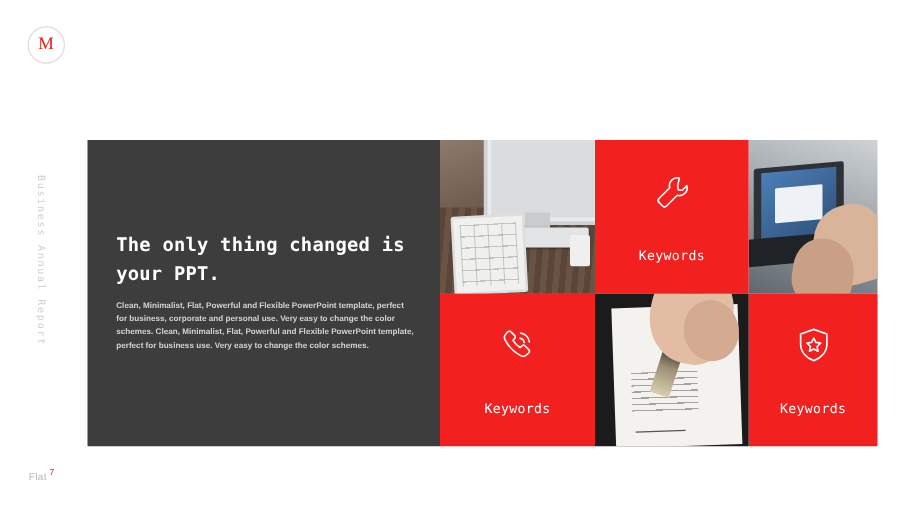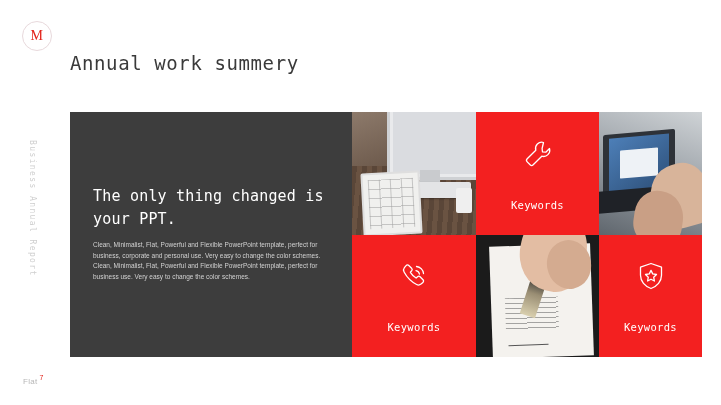--- a/index.html
+++ b/index.html
@@ -97,20 +97,21 @@
     grid-template-rows: 123px 122px;
     gap: 0;
   }
   .tile { position: relative; overflow: hidden; }
 
   .tile-text {
     grid-column: 1;
     grid-row: 1 / span 2;
     background: #3d3d3d;
     padding: 4px;
+    font-weight: bold;
   }
   .tile-text .headline {
     position: absolute;
     left: 23px;
     top: 73px;
     width: 235px;
     font-family: "DejaVu Sans Mono", monospace;
     font-size: 15px;
     line-height: 1.5;
     color: #ffffff;
@@ -260,21 +261,20 @@
 </style>
 </head>
 <body>
 
 <div class="slide">
 
   <div class="logo">
     <span class="logo-letter">M</span>
   </div>
 
-  <div class="slide-title">Annual work summery</div>
 
   <div class="side-label">Business Annual Report</div>
 
   <div class="grid">
 
     <div class="tile tile-text">
       <div class="headline">The only thing changed is your PPT.</div>
       <div class="body">Clean, Minimalist, Flat, Powerful and Flexible PowerPoint template, perfect for business, corporate and personal use. Very easy to change the color schemes. Clean, Minimalist, Flat, Powerful and Flexible PowerPoint template, perfect for business use. Very easy to change the color schemes.</div>
     </div>
 

